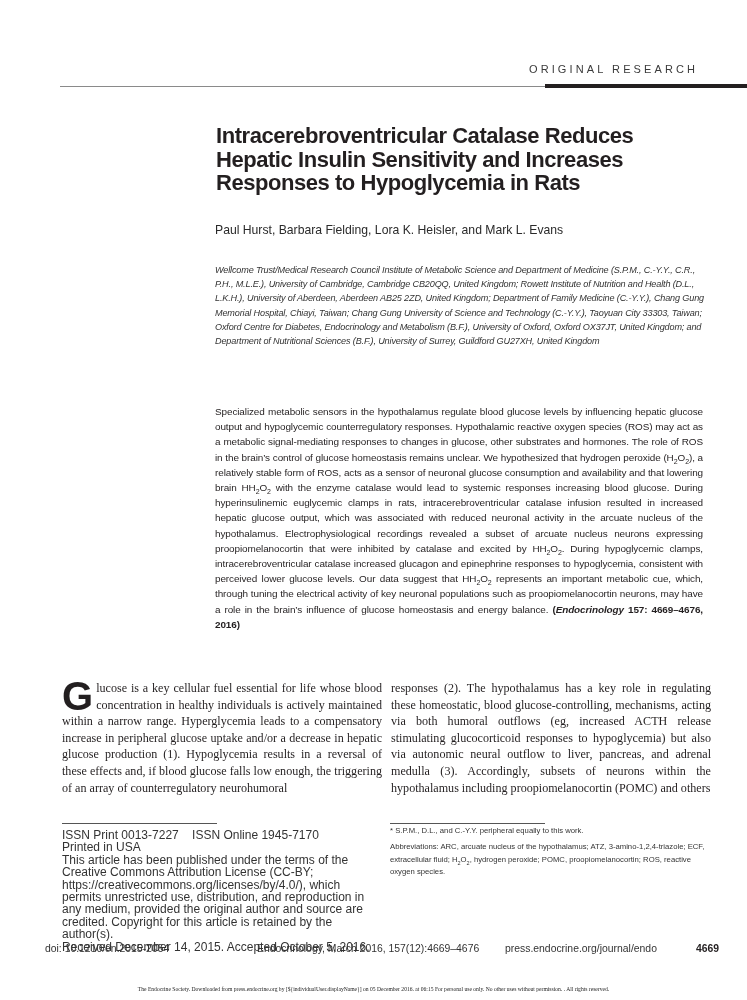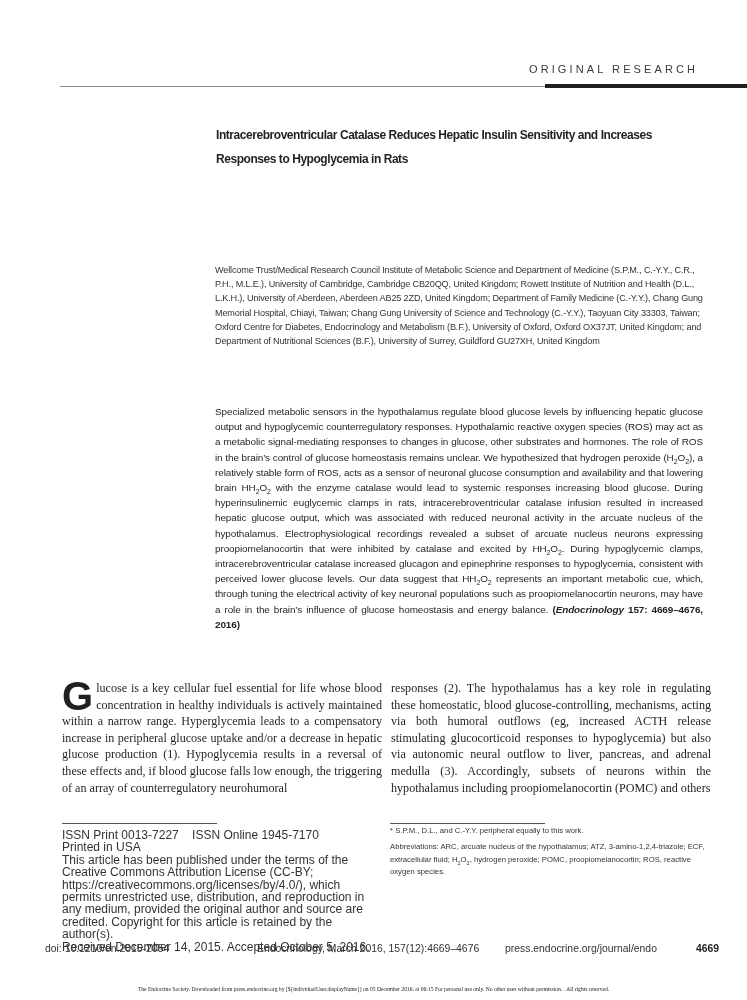--- a/index.html
+++ b/index.html
@@ -4,23 +4,23 @@
 <style>
   html, body { margin: 0; padding: 0; background: #ffffff; }
   body { width: 747px; height: 1000px; position: relative; overflow: hidden; color: #231f20; }
   .sans { font-family: "Liberation Sans", "DejaVu Sans", sans-serif; }
   .serif { font-family: "Liberation Serif", "DejaVu Serif", serif; }
 
   .section-label { position: absolute; top: 63px; left: 529px; font-size: 11px; letter-spacing: 3.1px; color: #3a3a3a; }
   .rule-thin { position: absolute; top: 86px; left: 60px; width: 490px; height: 1px; background: #8a8a8a; }
   .rule-thick { position: absolute; top: 84px; left: 545px; right: 0; height: 4px; background: #231f20; }
 
-  .title { position: absolute; top: 124px; left: 216px; width: 470px; font-size: 12px; font-weight: bold; line-height: 23.5px; letter-spacing: -0.45px; color: #231f20; }
+  .title { position: absolute; top: 124px; left: 216px; width: 470px; font-size: 22px; font-weight: bold; line-height: 23.5px; letter-spacing: -0.45px; color: #231f20; }
   .authors { position: absolute; top: 221px; left: 215px; width: 500px; font-size: 12.2px; line-height: 19px; color: #2a2a2a; }
-  .affil { position: absolute; top: 263px; left: 215px; width: 500px; font-size: 9.1px; line-height: 14.2px; color: #333; letter-spacing: -0.15px; }
+  .affil { position: absolute; top: 263px; left: 215px; width: 500px; font-size: 9.1px; line-height: 14.2px; color: #333; letter-spacing: -0.15px; font-style: italic; }
 
   .abstract { position: absolute; top: 404px; left: 215px; width: 488px; font-size: 9.95px; line-height: 15.2px; color: #231f20; text-align: justify; letter-spacing: -0.1px; }
   .abstract sub { font-size: 7px; line-height: 0; }
   .abstract .cite { font-weight: bold; }
 
   .col { position: absolute; top: 680px; width: 320px; font-size: 12.1px; line-height: 16.6px; color: #231f20; text-align: justify; }
   .col-left { left: 62px; }
   .col-right { left: 391px; }
   .dropcap { float: left; font-family: "Liberation Sans", "DejaVu Sans", sans-serif; font-weight: bold; font-size: 40px; line-height: 31px; margin: 1px 3px 0 0; color: #231f20; }
 
@@ -43,20 +43,21 @@
 </head>
 <body>
 
 <div class="section-label sans">ORIGINAL RESEARCH</div>
 <div class="rule-thin"></div>
 <div class="rule-thick"></div>
 
 <h1 class="title sans" style="margin:0">Intracerebroventricular Catalase Reduces Hepatic Insulin Sensitivity and Increases Responses to Hypoglycemia in Rats</h1>
 
 <div class="authors sans">
+  <div>Paul Hurst, Barbara Fielding, Lora K. Heisler, and Mark L. Evans</div>
 </div>
 
 <div class="affil sans">Wellcome Trust/Medical Research Council Institute of Metabolic Science and Department of Medicine (S.P.M., C.-Y.Y., C.R., P.H., M.L.E.), University of Cambridge, Cambridge CB20QQ, United Kingdom; Rowett Institute of Nutrition and Health (D.L., L.K.H.), University of Aberdeen, Aberdeen AB25 2ZD, United Kingdom; Department of Family Medicine (C.-Y.Y.), Chang Gung Memorial Hospital, Chiayi, Taiwan; Chang Gung University of Science and Technology (C.-Y.Y.), Taoyuan City 33303, Taiwan; Oxford Centre for Diabetes, Endocrinology and Metabolism (B.F.), University of Oxford, Oxford OX37JT, United Kingdom; and Department of Nutritional Sciences (B.F.), University of Surrey, Guildford GU27XH, United Kingdom</div>
 
 <div class="abstract sans"><span>Specialized metabolic sensors in the hypothalamus regulate blood glucose levels by influencing hepatic glucose output and hypoglycemic counterregulatory responses. Hypothalamic reactive oxygen species (ROS) may act as a metabolic signal-mediating responses to changes in glucose, other substrates and hormones. The role of ROS in the brain’s control of glucose homeostasis remains unclear. We hypothesized that hydrogen peroxide (H</span><sub>2</sub><span>O</span><sub>2</sub><span>), a relatively stable form of ROS, acts as a sensor of neuronal glucose consumption and availability and that lowering brain H</span><span>H</span><sub>2</sub><span>O</span><sub>2</sub><span> with the enzyme catalase would lead to systemic responses increasing blood glucose. During hyperinsulinemic euglycemic clamps in rats, intracerebroventricular catalase infusion resulted in increased hepatic glucose output, which was associated with reduced neuronal activity in the arcuate nucleus of the hypothalamus. Electrophysiological recordings revealed a subset of arcuate nucleus neurons expressing proopiomelanocortin that were inhibited by catalase and excited by H</span><span>H</span><sub>2</sub><span>O</span><sub>2</sub><span>. During hypoglycemic clamps, intracerebroventricular catalase increased glucagon and epinephrine responses to hypoglycemia, consistent with perceived lower glucose levels. Our data suggest that H</span><span>H</span><sub>2</sub><span>O</span><sub>2</sub><span> represents an important metabolic cue, which, through tuning the electrical activity of key neuronal populations such as proopiomelanocortin neurons, may have a role in the brain’s influence of glucose homeostasis and energy balance.</span> <span class="cite"><span>(</span><i>Endocrinology</i><span> 157: 4669–4676, 2016)</span></span></div>
 
 <div class="col col-left serif"><span class="dropcap">G</span><span>lucose is a key cellular fuel essential for life whose blood concentration in healthy individuals is actively maintained within a narrow range. Hyperglycemia leads to a compensatory increase in peripheral glucose uptake and/or a decrease in hepatic glucose production (1). Hypoglycemia results in a reversal of these effects and, if blood glucose falls low enough, the triggering of an array of counterregulatory neurohumoral</span></div>
 
 <div class="col col-right serif">responses (2). The hypothalamus has a key role in regulating these homeostatic, blood glucose-controlling, mechanisms, acting via both humoral outflows (eg, increased ACTH release stimulating glucocorticoid responses to hypoglycemia) but also via autonomic neural outflow to liver, pancreas, and adrenal medulla (3). Accordingly, subsets of neurons within the hypothalamus including proopiomelanocortin (POMC) and others</div>
 

